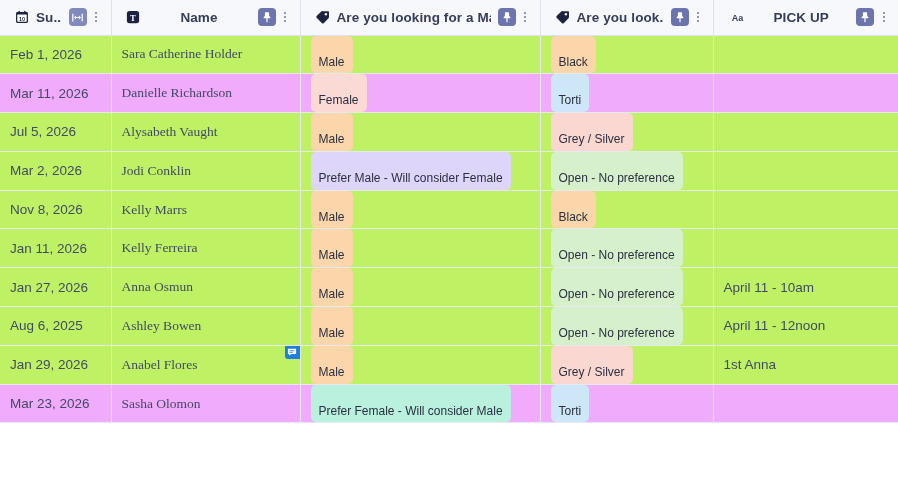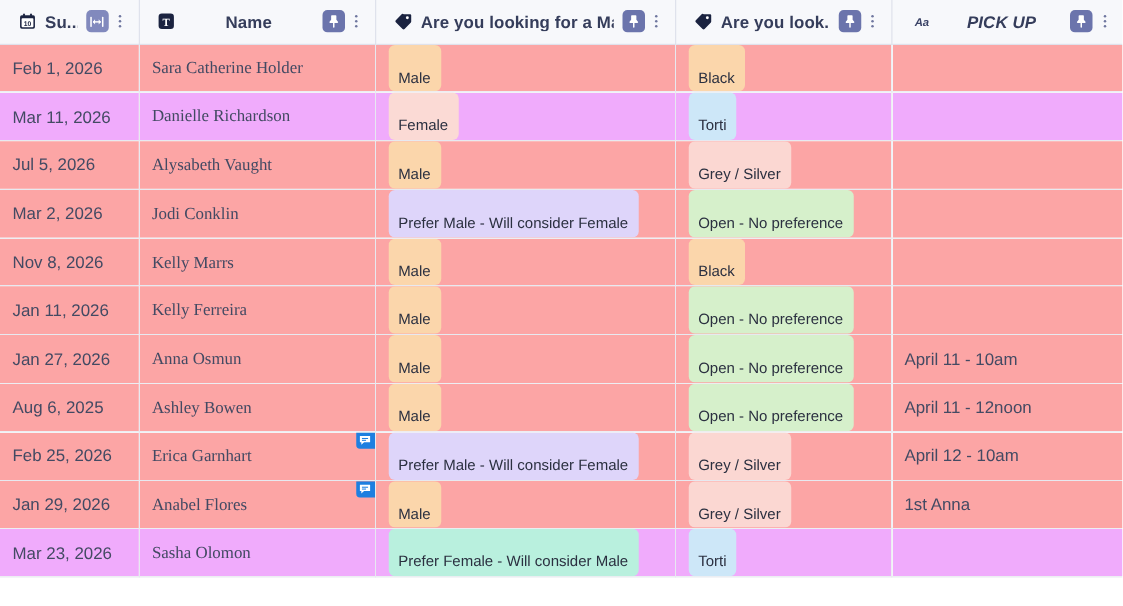--- a/index.html
+++ b/index.html
@@ -38,21 +38,21 @@
     border-bottom: 1px solid #dfe2ec;
     padding: 0 9px 0 14px;
     margin: 0;
     vertical-align: middle;
     font-weight: 700;
     font-size: 13.5px;
     color: #39415c;
     text-align: center;
     box-sizing: border-box;
   }
-  thead th:last-child { border-right: none; font-style: italic; }
+  thead th:last-child { border-right: none; }
 
   .hcell {
     display: flex;
     align-items: center;
     width: 100%;
     gap: 7px;
     overflow: hidden;
   }
   .h-type-icon {
     flex: 0 0 auto;
@@ -112,21 +112,21 @@
 
   
   tbody tr { height: 37.5px; }
   tbody td {
     border-right: 1px solid #e7e9f0;
     border-bottom: 1px solid #e7e9f0;
     padding: 0 10px;
     font-size: 13.5px;
     color: #3f4660;
     vertical-align: middle;
-    background: #fca5a5;
+    background: #bef264;
     box-sizing: border-box;
     position: relative;
     white-space: nowrap;
     overflow: hidden;
   }
   tbody td:last-child { border-right: none; }
   tbody tr.tinted td { background: #f0abfc; }
 
   td.c-date { color: #434a63; }
   td.c-name { color: #434a63; font-family: Liberation Serif, serif; }
@@ -351,33 +351,20 @@
           <td class="c-text">April 11 - 10am</td>
         </tr>
         <tr>
           <td class="c-date">Aug 6, 2025</td>
           <td class="c-name"><span>Ashley Bowen</span></td>
           <td><span class="pill" style="background: rgb(251, 214, 171); color: rgb(43, 48, 64);">Male</span></td>
           <td><span class="pill" style="background: rgb(214, 240, 203); color: rgb(43, 48, 64);">Open - No preference</span></td>
           <td class="c-text">April 11 - 12noon</td>
         </tr>
         <tr>
-          <td class="c-date">Feb 25, 2026</td>
-          <td class="c-name"><span>Erica Garnhart</span><span class="comment-flag">
-              <svg width="10" height="9" viewBox="0 0 12 11">
-                <path d="M1 1h10v6.2H5.1L2.4 9.6V7.2H1z" fill="#ffffff"></path>
-                <rect x="3" y="2.9" width="6" height="1" fill="#1e7fe0"></rect>
-                <rect x="3" y="4.7" width="4" height="1" fill="#1e7fe0"></rect>
-              </svg>
-            </span></td>
-          <td><span class="pill" style="background: rgb(222, 213, 250); color: rgb(43, 48, 64);">Prefer Male - Will consider Female</span></td>
-          <td><span class="pill" style="background: rgb(251, 215, 210); color: rgb(43, 48, 64);">Grey / Silver</span></td>
-          <td class="c-text">April 12 - 10am</td>
-        </tr>
-        <tr>
           <td class="c-date">Jan 29, 2026</td>
           <td class="c-name"><span>Anabel Flores</span><span class="comment-flag">
               <svg width="10" height="9" viewBox="0 0 12 11">
                 <path d="M1 1h10v6.2H5.1L2.4 9.6V7.2H1z" fill="#ffffff"></path>
                 <rect x="3" y="2.9" width="6" height="1" fill="#1e7fe0"></rect>
                 <rect x="3" y="4.7" width="4" height="1" fill="#1e7fe0"></rect>
               </svg>
             </span></td>
           <td><span class="pill" style="background: rgb(251, 214, 171); color: rgb(43, 48, 64);">Male</span></td>
           <td><span class="pill" style="background: rgb(251, 215, 210); color: rgb(43, 48, 64);">Grey / Silver</span></td>

